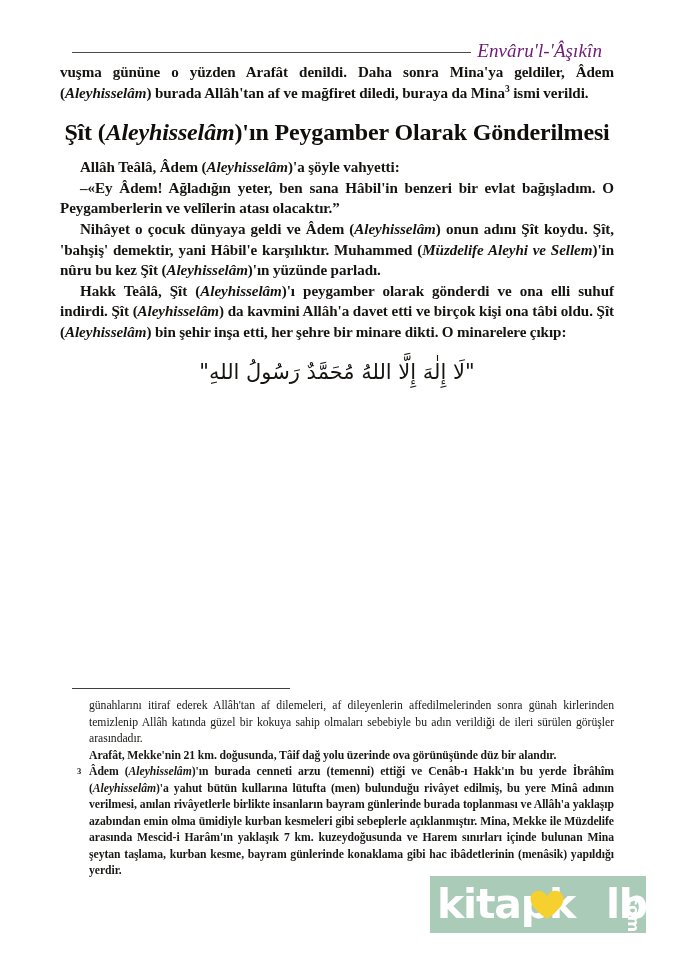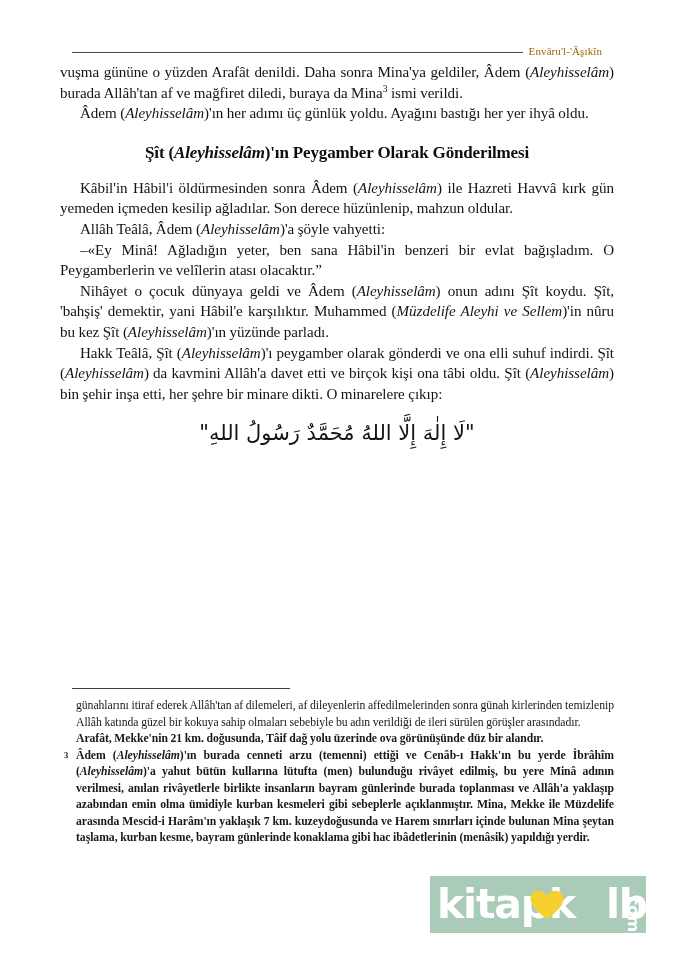--- a/index.html
+++ b/index.html
@@ -38,57 +38,59 @@
   }
   .running-head .rule {
     flex: 1 1 auto;
     height: 1px;
     background: #4a4a4a;
     margin-right: 6px;
     margin-top: 3px;
   }
   .running-head .title {
     flex: 0 0 auto;
-    font-size: 11px;
+    font-style: italic;
+    font-size: 19px;
     letter-spacing: 0.1px;
-    color: #a16207;
+    color: #701a75;
     white-space: nowrap;
   }
 
   
   .body-col {
     position: absolute;
     left: 60px;
     top: 62px;
     width: 554px;
   }
   p.para {
     margin: 0;
     font-size: 15.1px;
     line-height: 20.6px;
     text-align: justify;
     text-justify: inter-word;
     text-indent: 20px;
     letter-spacing: -0.06px;
     word-spacing: -0.2px;
     hyphens: manual;
+    font-weight: bold;
   }
   p.para.noindent { text-indent: 0; }
   p.para i, p.para em { font-style: italic; }
   sup.fnref {
     font-size: 9.6px;
     vertical-align: super;
     line-height: 0;
   }
 
   
   h2.section-heading {
     margin: 0;
     padding: 0;
-    font-size: 17px;
+    font-size: 24px;
     line-height: 24px;
     font-weight: bold;
     text-align: center;
     letter-spacing: -0.15px;
     color: #100e0b;
   }
   h2.section-heading i { font-style: italic; }
 
   .gap-before-heading { height: 17px; }
   .gap-after-heading { height: 13px; }
@@ -116,21 +118,21 @@
     width: 554px;
   }
   .footnote-rule {
     width: 218px;
     height: 1px;
     background: #3f3f3f;
     margin: 0 0 9px 12px;
   }
   .footnote {
     position: relative;
-    margin: 0 0 0 4px;
+    margin: 0 0 0 17px;
     padding-left: 12px;
     font-size: 11.7px;
     line-height: 16.55px;
     text-align: justify;
     letter-spacing: -0.04px;
     word-spacing: -0.25px;
     color: #1a1815;
   }
   .footnote + .footnote { margin-top: 0px; font-weight: bold; }
   .footnote i { font-style: italic; }
@@ -206,29 +208,27 @@
 <div class="page">
 
   <div class="running-head">
     <div class="rule"></div>
     <div class="title">Envâru'l-'Âşıkîn</div>
   </div>
 
   <div class="body-col">
 
     <p class="para noindent">vuşma gününe o yüzden Arafât denildi. Daha sonra Mina'ya geldiler, Âdem (<i>Aleyhisselâm</i>) burada Allâh'tan af ve mağfiret diledi, buraya da Mina<sup class="fnref">3</sup> ismi verildi.</p>
-    <p class="para">Âdem (<i>Aleyhisselâm</i>)'ın her adımı üç günlük yoldu. Ayağını bastığı her yer ihyâ oldu.</p>
 
     <div class="gap-before-heading"></div>
     <h2 class="section-heading">Şît (<i>Aleyhisselâm</i>)'ın Peygamber Olarak Gönderilmesi</h2>
     <div class="gap-after-heading"></div>
 
-    <p class="para">Kâbil'in Hâbil'i öldürmesinden sonra Âdem (<i>Aleyhisselâm</i>) ile Hazreti Havvâ kırk gün yemeden içmeden kesilip ağladılar. Son derece hüzünlenip, mahzun oldular.</p>
     <p class="para">Allâh Teâlâ, Âdem (<i>Aleyhisselâm</i>)'a şöyle vahyetti:</p>
-    <p class="para">–«Ey Minâ! Ağladığın yeter, ben sana Hâbil'in benzeri bir evlat bağışladım. O Peygamberlerin ve velîlerin atası olacaktır.”</p>
+    <p class="para">–«Ey Âdem! Ağladığın yeter, ben sana Hâbil'in benzeri bir evlat bağışladım. O Peygamberlerin ve velîlerin atası olacaktır.”</p>
     <p class="para">Nihâyet o çocuk dünyaya geldi ve Âdem (<i>Aleyhisselâm</i>) onun adını Şît koydu. Şît, 'bahşiş' demektir, yani Hâbil'e karşılıktır. Muhammed (<i>Müzdelife Aleyhi ve Sellem</i>)'in nûru bu kez Şît (<i>Aleyhisselâm</i>)'ın yüzünde parladı.</p>
     <p class="para">Hakk Teâlâ, Şît (<i>Aleyhisselâm</i>)'ı peygamber olarak gönderdi ve ona elli suhuf indirdi. Şît (<i>Aleyhisselâm</i>) da kavmini Allâh'a davet etti ve birçok kişi ona tâbi oldu. Şît (<i>Aleyhisselâm</i>) bin şehir inşa etti, her şehre bir minare dikti. O minarelere çıkıp:</p>
 
     <div class="gap-before-arabic"></div>
     <p class="arabic-line">"لَا إِلٰهَ إِلَّا اللهُ مُحَمَّدٌ رَسُولُ اللهِ"</p>
     <div class="gap-after-arabic"></div>
 
   </div>
 
   <div class="footnote-block">

